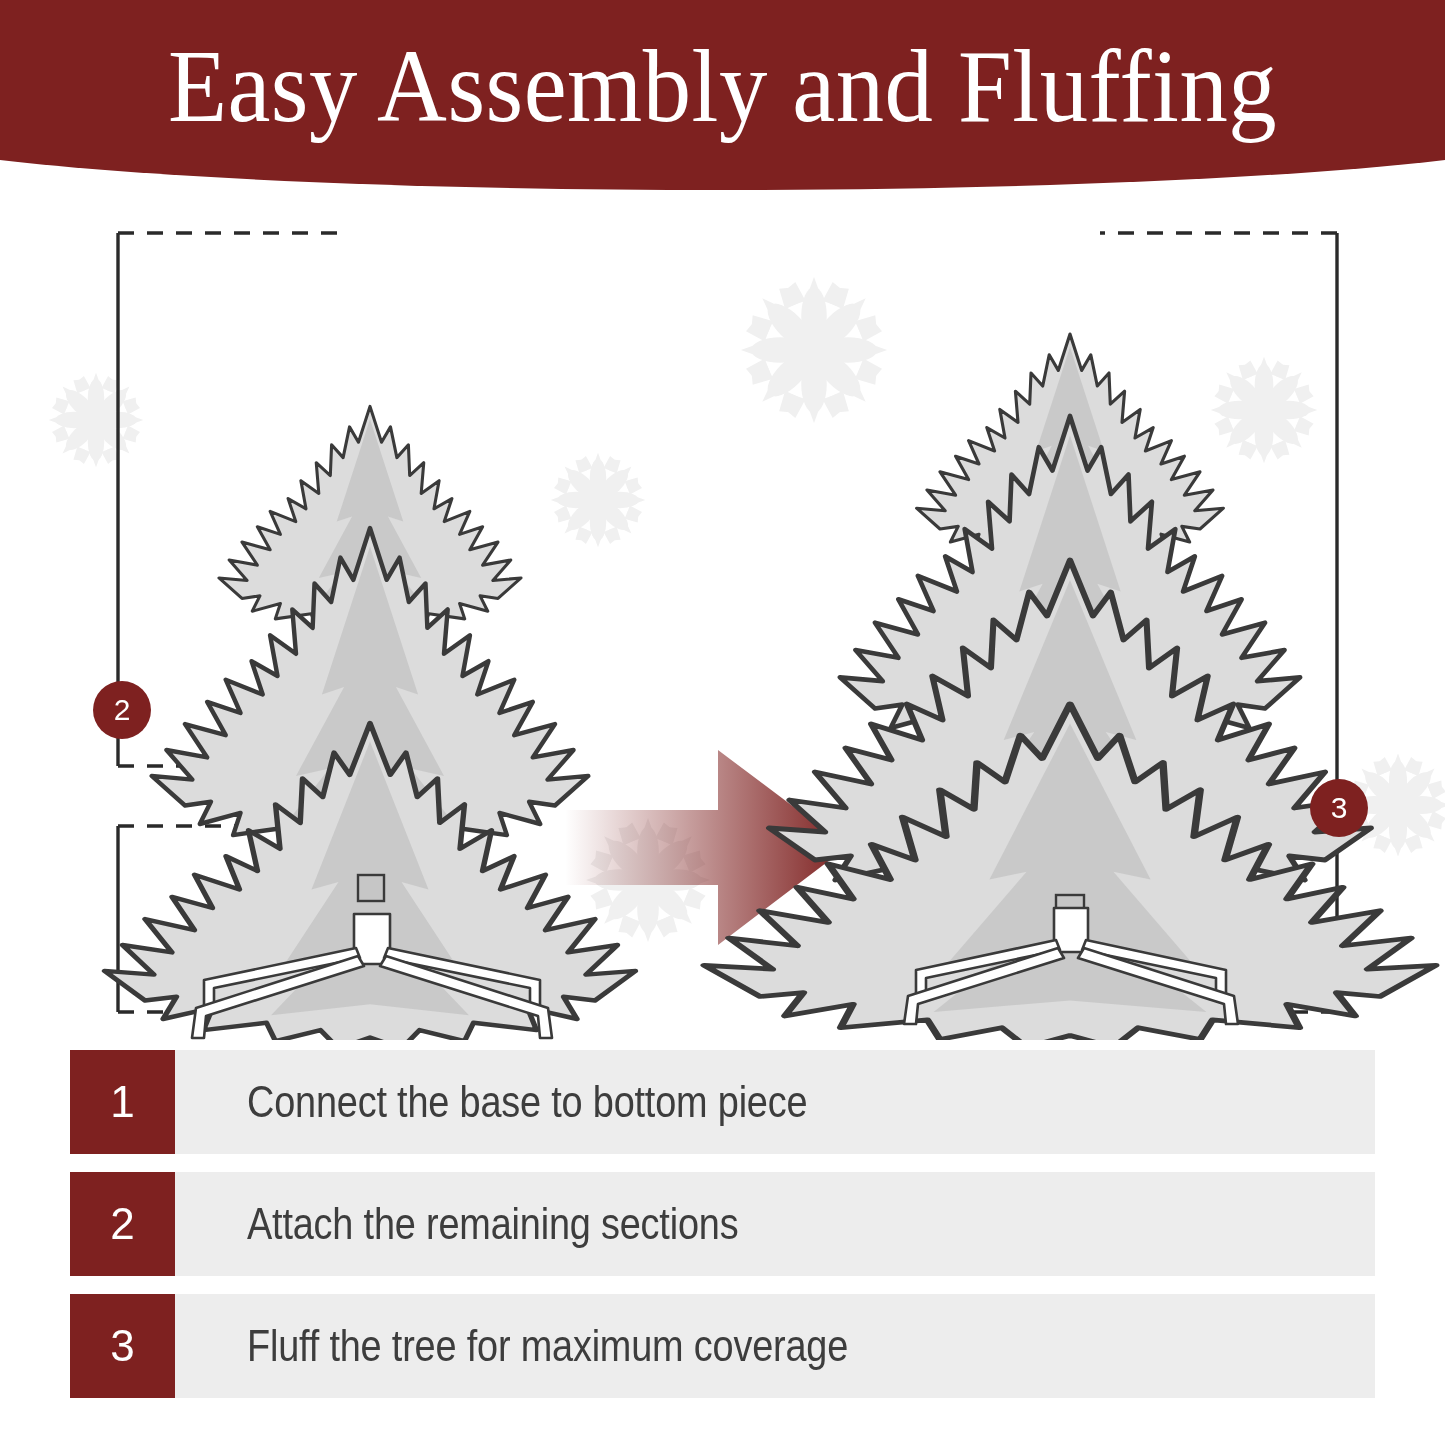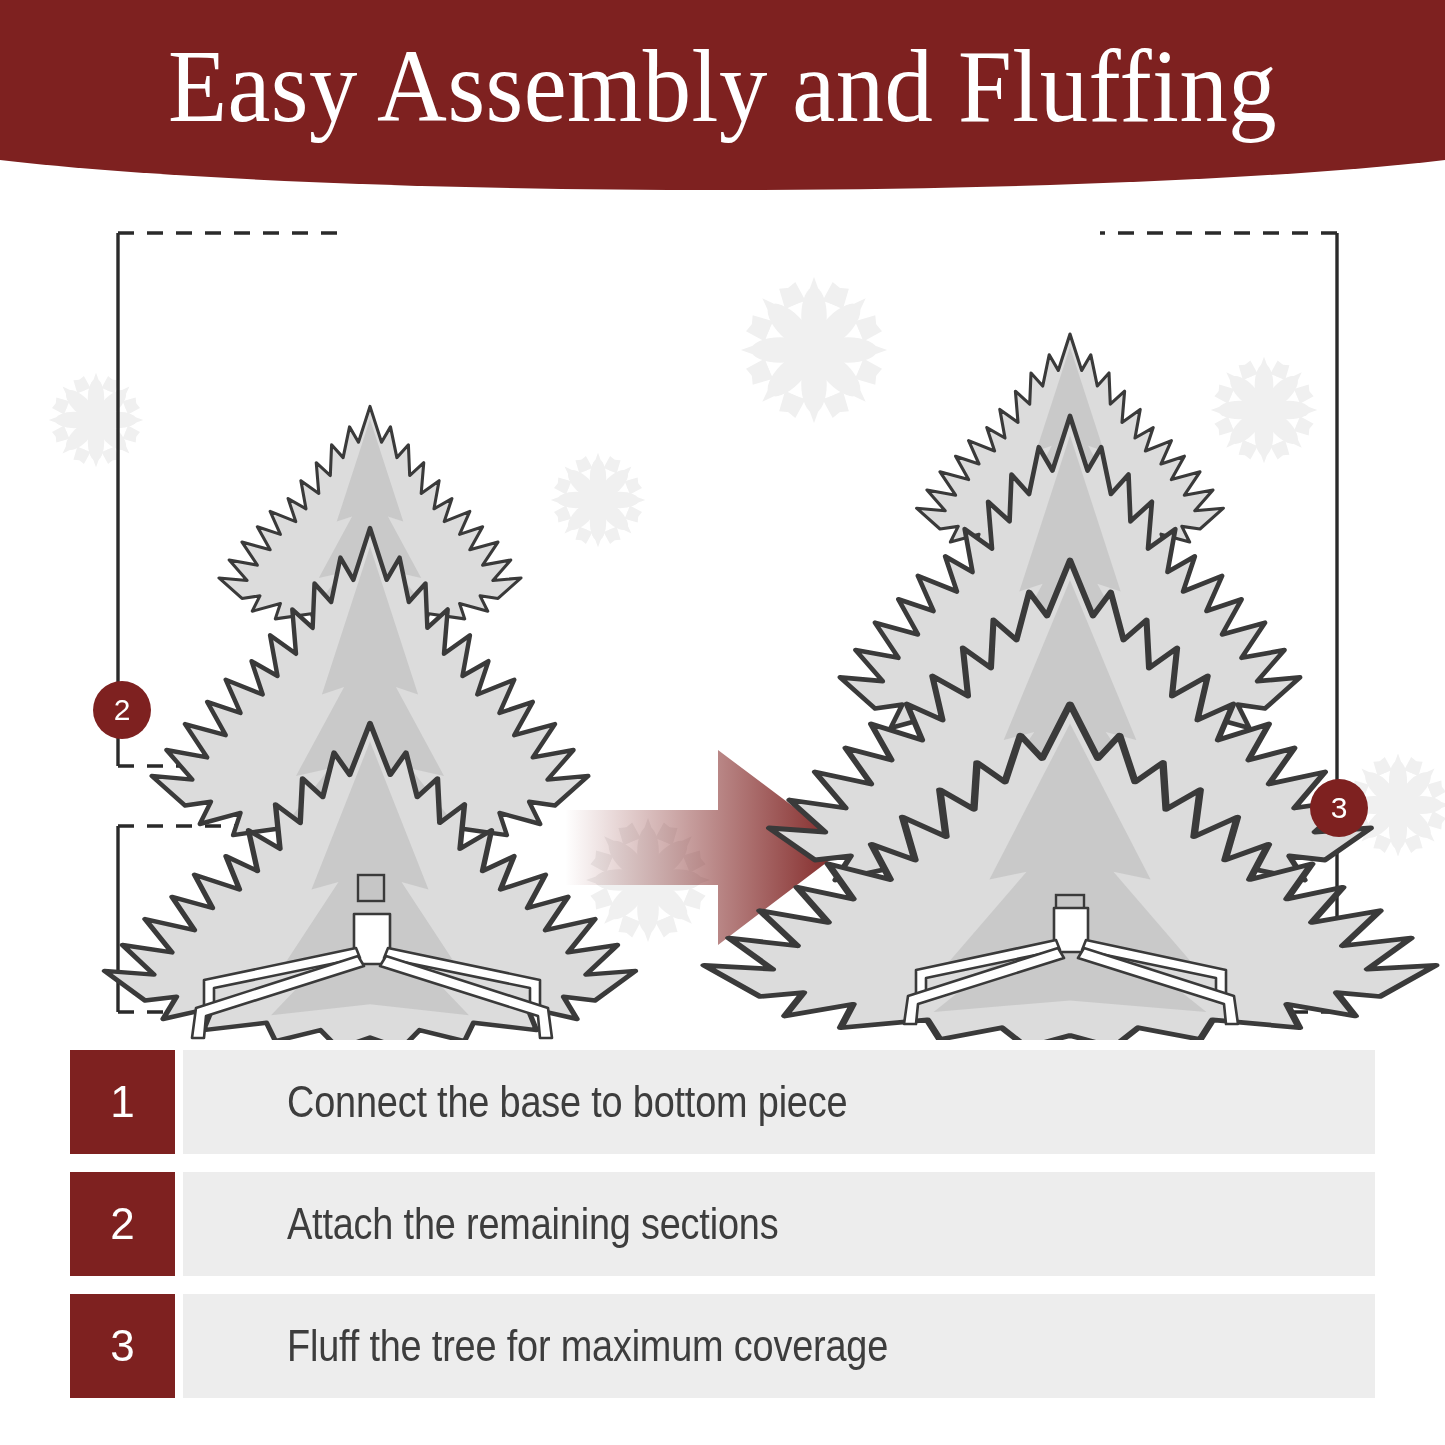--- a/index.html
+++ b/index.html
@@ -102,22 +102,22 @@
     justify-content: center;
     font-family: "Liberation Sans", sans-serif;
     font-size: 44px;
     font-weight: 300;
   }
   .step-text-wrap {
     flex: 1 1 auto;
     background: #ededed;
     display: flex;
     align-items: center;
-    margin-left: 8px;
-    padding-left: 104px;
+    margin-left: 0;
+    padding-left: 72px;
   }
   .step-text {
     color: #3d3d3d;
     font-family: "Liberation Sans", sans-serif;
     font-size: 44px;
     font-weight: 300;
     letter-spacing: -0.2px;
     transform: scaleX(0.86);
     transform-origin: 0 50%;
     white-space: nowrap;

